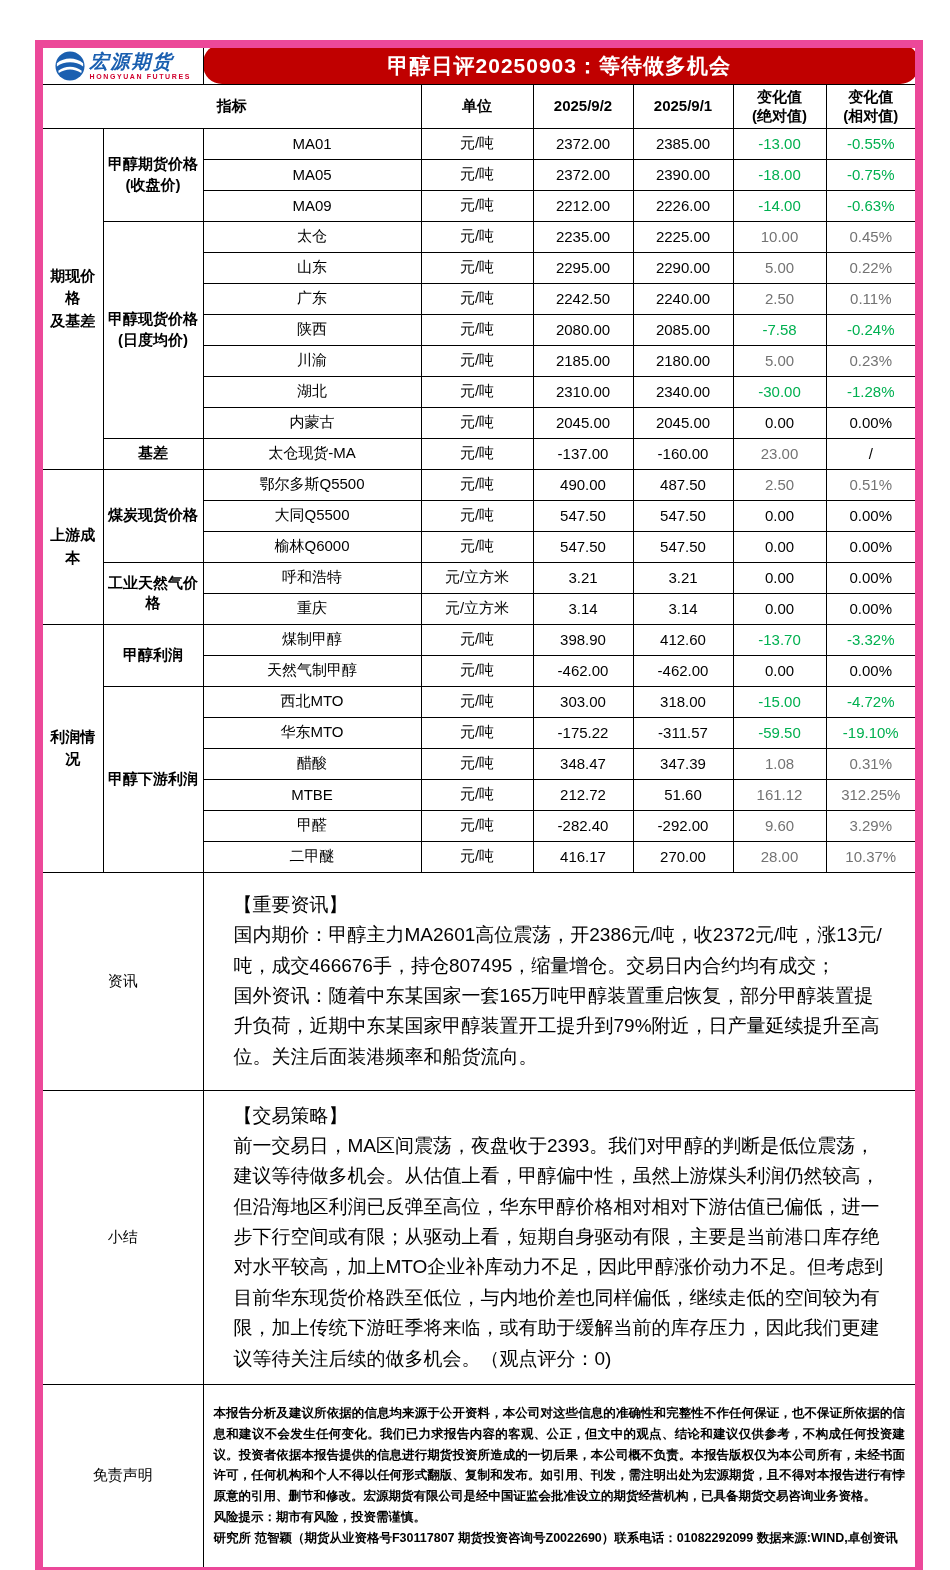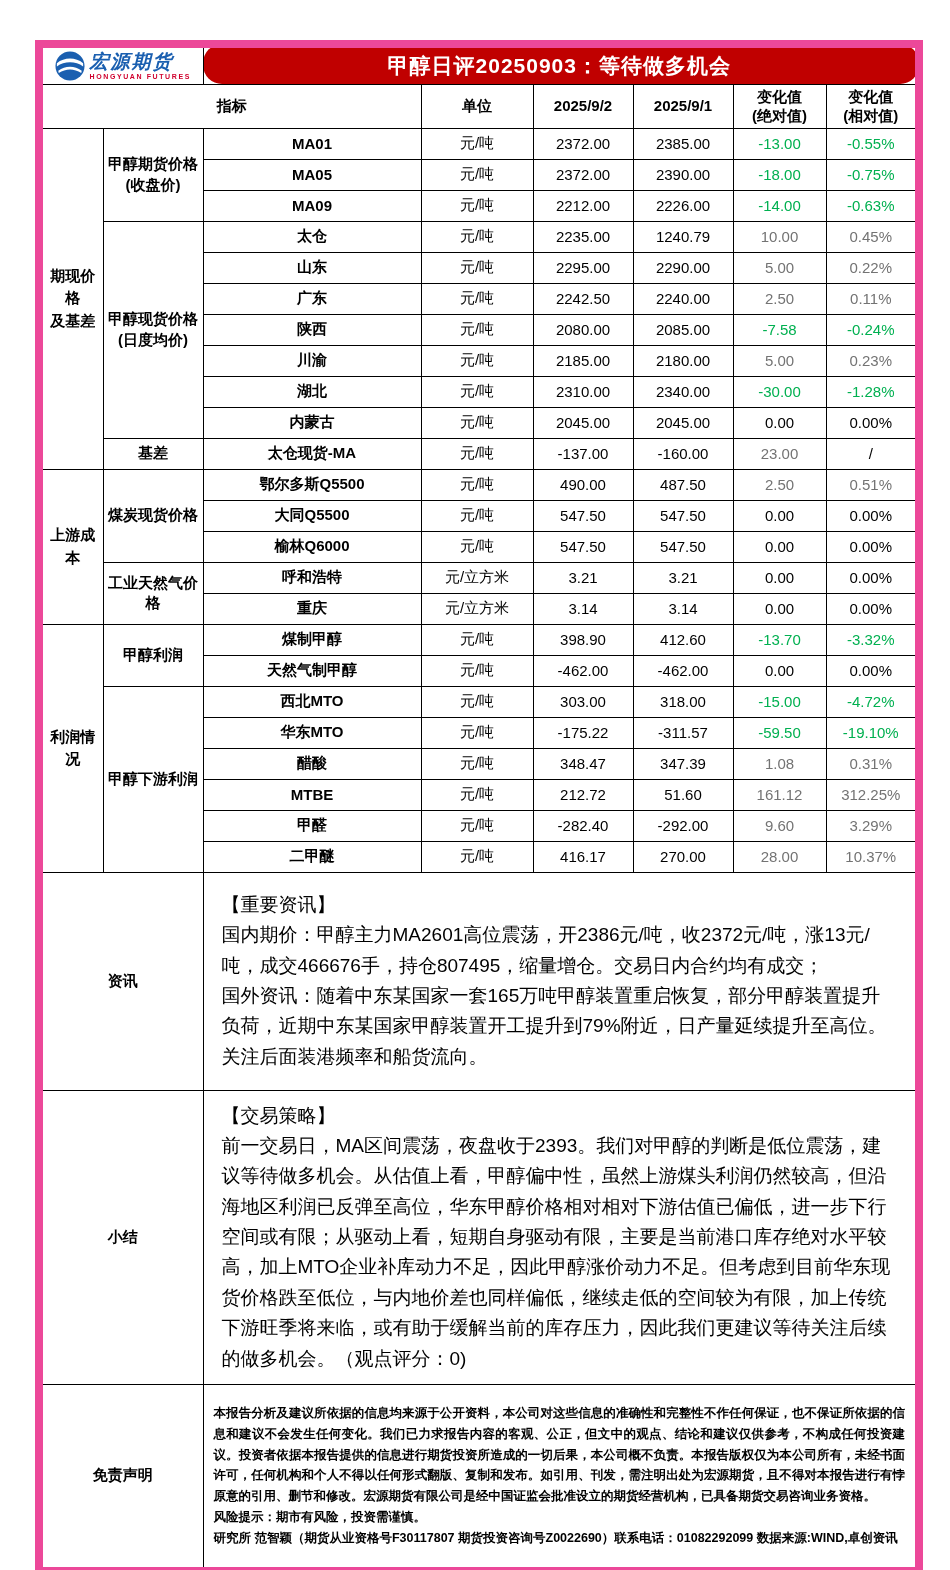--- a/index.html
+++ b/index.html
@@ -36,32 +36,32 @@
     white-space:pre-line; line-height:1.3; padding:2px;
   }
 
   
   tbody.data-body td {
     height:31px; font-size:15px; text-align:center; vertical-align:middle;
     padding:2px 3px; background:#fff;
   }
   td.group-cell { font-weight:bold; white-space:pre-line; line-height:1.5; font-size:15px; }
   td.subgroup-cell { font-weight:bold; white-space:pre-line; line-height:1.35; font-size:14px; padding:2px 0; }
-  td.ind-cell { font-weight:bold; }
+  td.ind-cell { font-weight:normal; }
   td.stripe-bg { background:#d6cebf; }
   td.chg-r { color:#737373; }
   td.chg-g { color:#00b050; }
   td.chg-k { color:#000000; }
 
   
   .section-label {
-    font-size:15px; font-weight:bold; text-align:center; vertical-align:middle; background:#fff;
+    font-size:15px; font-weight:normal; text-align:center; vertical-align:middle; background:#fff;
   }
   .section-content { background:#fff; vertical-align:middle; text-align:left; }
-  .news-row .section-content, .summary-row .section-content { padding:10px 18px; }
+  .news-row .section-content, .summary-row .section-content { padding:10px 30px; }
   .news-row td { height:218px; }
   .summary-row td { height:270px; }
   .disclaimer-row td { height:186px; }
   .big-text { font-size:19px; line-height:1.6; }
   .content-title { font-size:19px; line-height:1.6; }
   .disclaimer-row .section-content {
     padding:6px 10px; font-size:12.5px; font-weight:bold; line-height:1.66; text-align:justify;
   }
   .disc-par { margin:0; }
 </style>
@@ -139,21 +139,21 @@
           <td class="val-cell stripe-bg">2226.00</td>
           <td class="val-cell chg-g stripe-bg">-14.00</td>
           <td class="val-cell chg-g stripe-bg">-0.63%</td>
         </tr>
         <tr>
           <td class="subgroup-cell" rowspan="7">甲醇现货价格
 (日度均价)</td>
           <td class="ind-cell">太仓</td>
           <td class="val-cell">元/吨</td>
           <td class="val-cell">2235.00</td>
-          <td class="val-cell">1240.79</td>
+          <td class="val-cell">2225.00</td>
           <td class="val-cell chg-r">10.00</td>
           <td class="val-cell chg-r">0.45%</td>
         </tr>
         <tr>
           <td class="ind-cell stripe-bg">山东</td>
           <td class="val-cell stripe-bg">元/吨</td>
           <td class="val-cell stripe-bg">2295.00</td>
           <td class="val-cell stripe-bg">2290.00</td>
           <td class="val-cell chg-r stripe-bg">5.00</td>
           <td class="val-cell chg-r stripe-bg">0.22%</td>

